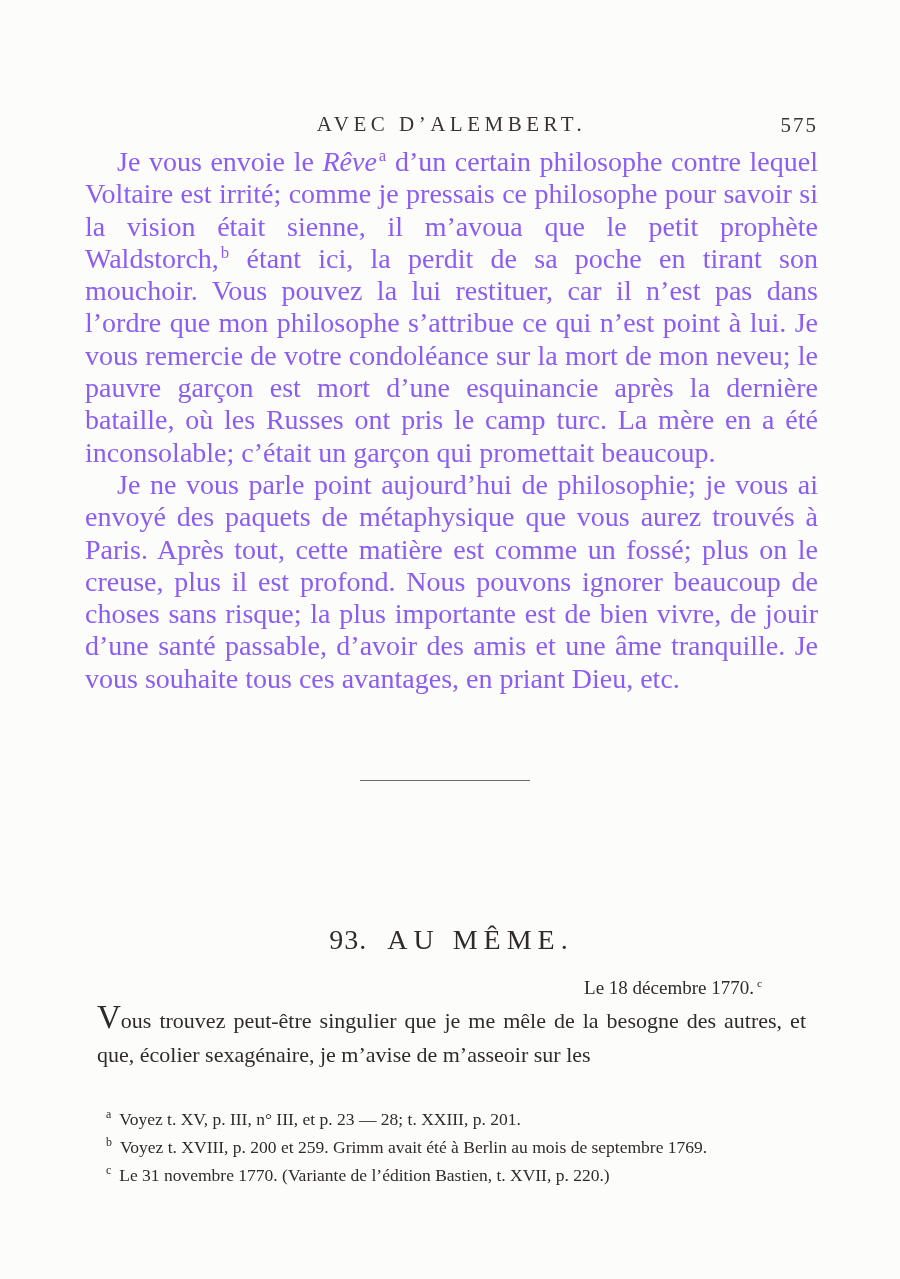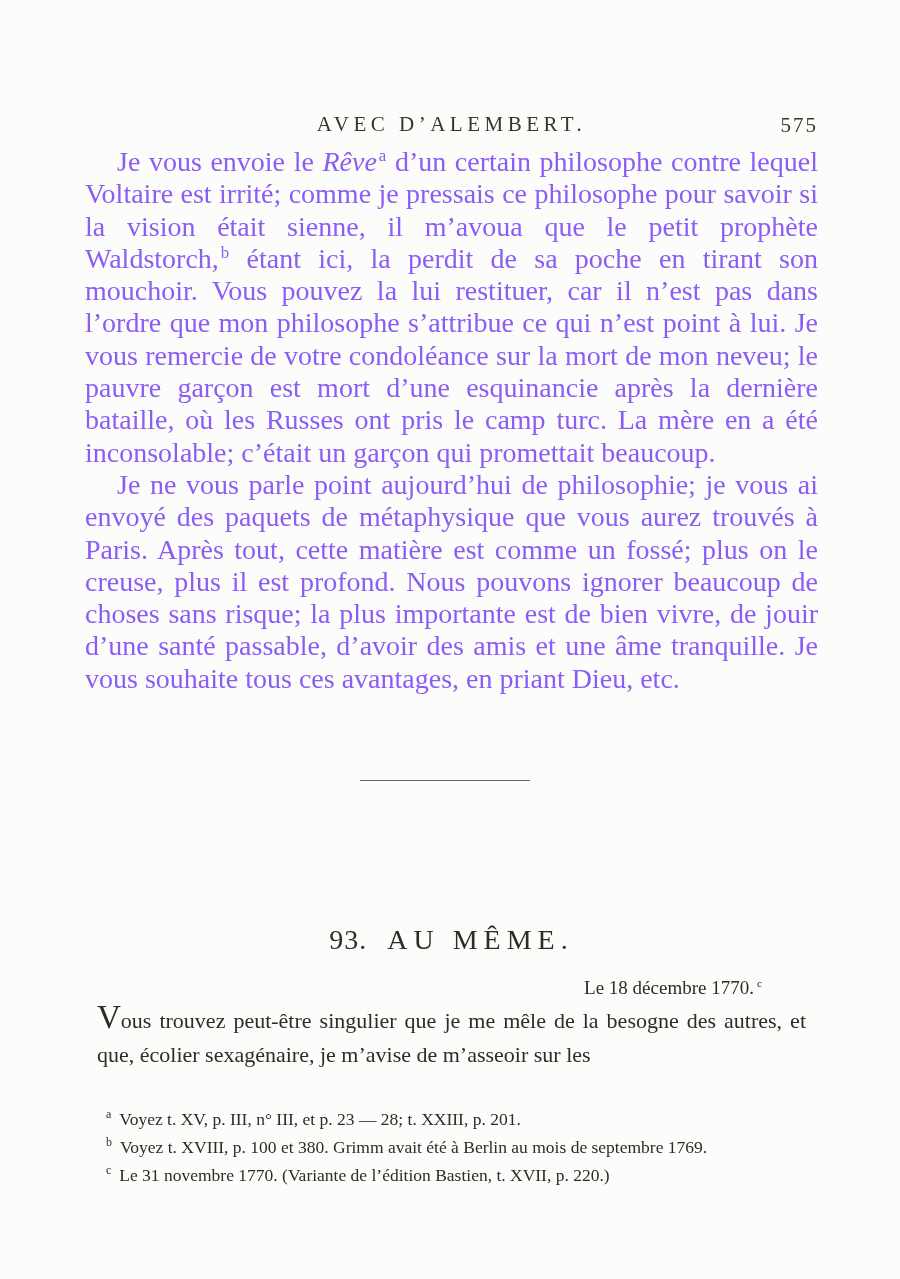--- a/index.html
+++ b/index.html
@@ -146,17 +146,17 @@
   <div class="dateline">
     <span>Le 18 décembre 1770.</span><sup class="note-ref">c</sup>
   </div>
 
   <div class="opening">
     <p><span class="initial">V</span><span>ous trouvez peut-être singulier que je me mêle de la besogne des autres, et que, écolier sexagénaire, je m’avise de m’asseoir sur les</span></p>
   </div>
 
   <div class="footnotes">
     <p class="footnote"><sup class="fn-marker">a</sup><span>Voyez t. XV, p. III, n° III, et p. 23 — 28; t. XXIII, p. 201.</span></p>
-    <p class="footnote"><sup class="fn-marker">b</sup><span>Voyez t. XVIII, p. 100 et 380. Grimm avait été à Berlin au mois de septembre 1769.</span></p>
+    <p class="footnote"><sup class="fn-marker">b</sup><span>Voyez t. XVIII, p. 200 et 259. Grimm avait été à Berlin au mois de septembre 1769.</span></p>
     <p class="footnote"><sup class="fn-marker">c</sup><span>Le 31 novembre 1770. (Variante de l’édition Bastien, t. XVII, p. 220.)</span></p>
   </div>
 
 </div>
 
 </body></html>

